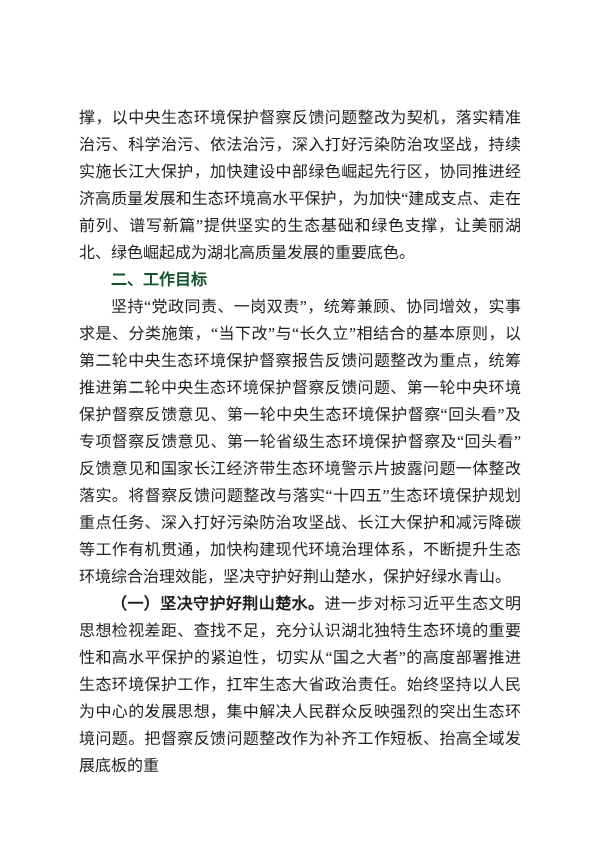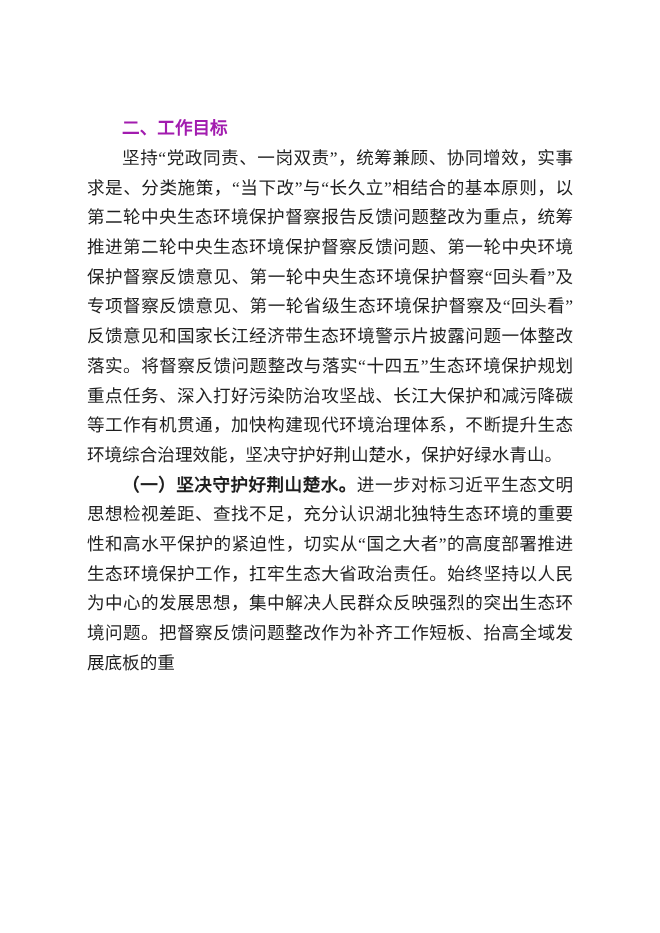--- a/index.html
+++ b/index.html
@@ -34,32 +34,33 @@
     text-indent: 2em;
   }
   .section-heading {
     margin: 0;
     padding: 0;
     text-indent: 2em;
     font-family: "Liberation Sans", "DejaVu Sans", sans-serif;
     font-weight: bold;
     font-size: 16px;
     line-height: 27px;
-    color: #a21caf;
+    color: #14532d;
   }
   .lead-bold {
     font-weight: bold;
   }
 </style>
 </head>
 <body>
 
 <div class="page">
   <div class="content">
 
+    <p class="para">撑，以中央生态环境保护督察反馈问题整改为契机，落实精准治污、科学治污、依法治污，深入打好污染防治攻坚战，持续实施长江大保护，加快建设中部绿色崛起先行区，协同推进经济高质量发展和生态环境高水平保护，为加快“建成支点、走在前列、谱写新篇”提供坚实的生态基础和绿色支撑，让美丽湖北、绿色崛起成为湖北高质量发展的重要底色。</p>
 
     <p class="section-heading">二、工作目标</p>
 
     <p class="para-indent">坚持“党政同责、一岗双责”，统筹兼顾、协同增效，实事求是、分类施策，“当下改”与“长久立”相结合的基本原则，以第二轮中央生态环境保护督察报告反馈问题整改为重点，统筹推进第二轮中央生态环境保护督察反馈问题、第一轮中央环境保护督察反馈意见、第一轮中央生态环境保护督察“回头看”及专项督察反馈意见、第一轮省级生态环境保护督察及“回头看”反馈意见和国家长江经济带生态环境警示片披露问题一体整改落实。将督察反馈问题整改与落实“十四五”生态环境保护规划重点任务、深入打好污染防治攻坚战、长江大保护和减污降碳等工作有机贯通，加快构建现代环境治理体系，不断提升生态环境综合治理效能，坚决守护好荆山楚水，保护好绿水青山。</p>
 
     <p class="para-indent"><span class="lead-bold">（一）坚决守护好荆山楚水。</span><span>进一步对标习近平生态文明思想检视差距、查找不足，充分认识湖北独特生态环境的重要性和高水平保护的紧迫性，切实从“国之大者”的高度部署推进生态环境保护工作，扛牢生态大省政治责任。始终坚持以人民为中心的发展思想，集中解决人民群众反映强烈的突出生态环境问题。把督察反馈问题整改作为补齐工作短板、抬高全域发展底板的重</span></p>
 
   </div>
 </div>
 

